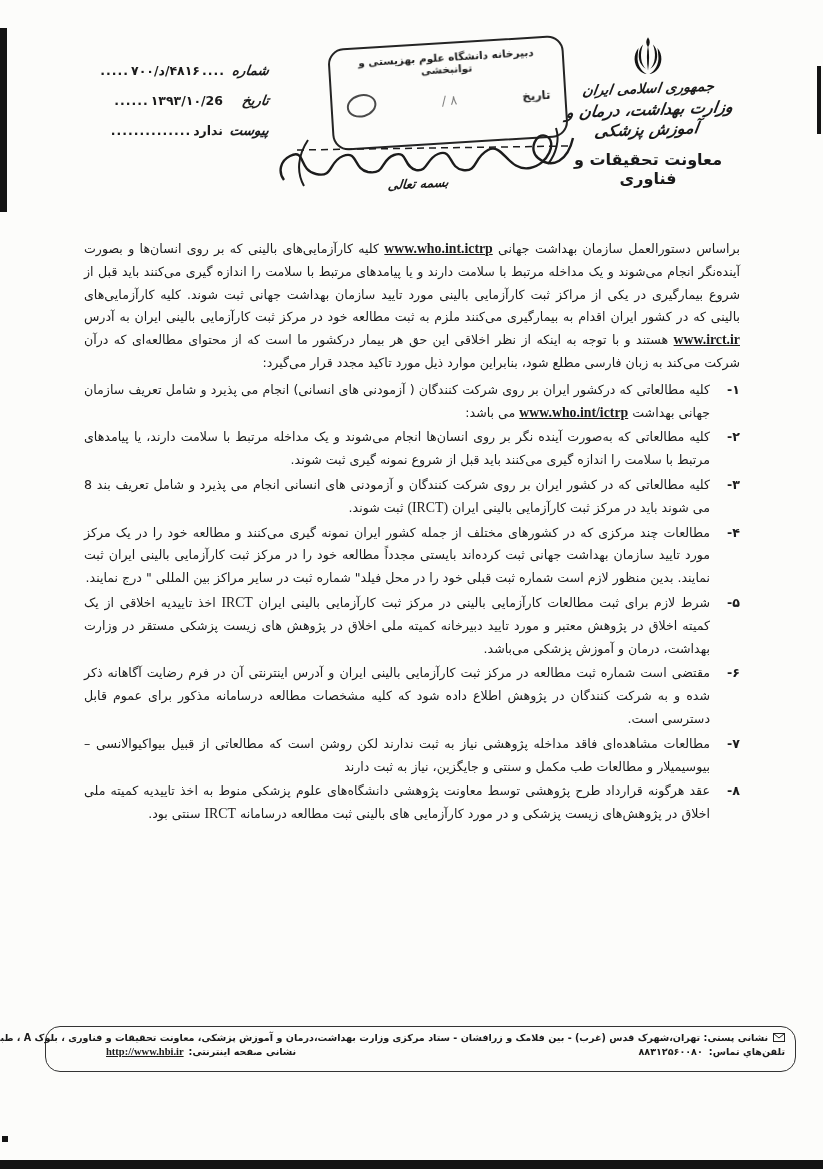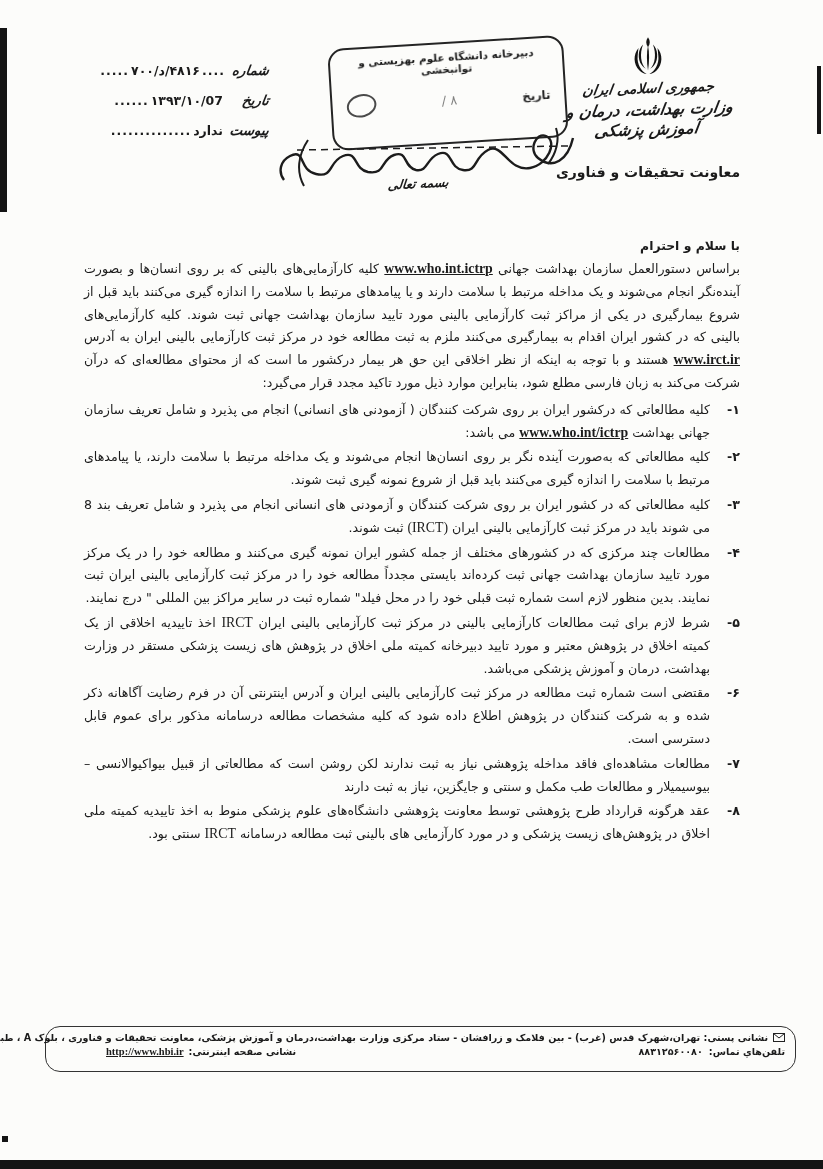--- a/index.html
+++ b/index.html
@@ -14,21 +14,21 @@
   .art-right{left:817px;top:66px;width:4px;height:68px;}
   .art-bottom{left:0;top:1160px;width:823px;height:9px;}
   .art-dot{left:2px;top:1136px;width:6px;height:6px;}
 
   
   .letterhead{position:absolute;top:36px;left:548px;width:200px;text-align:center;}
   .emblem{display:block;margin:0 auto 2px auto;}
   .script{font-style:italic;font-weight:bold;transform:skewX(-10deg) rotate(-2deg);display:inline-block;}
   .lh-country{font-size:14px;line-height:16px;}
   .lh-ministry{font-size:16px;line-height:20px;margin-top:4px;}
-  .lh-dept{font-size:14px;font-weight:bold;margin-top:24px;letter-spacing:.5px;}
+  .lh-dept{font-size:16px;font-weight:bold;margin-top:10px;letter-spacing:.5px;}
 
   
   .refblock{position:absolute;top:62px;left:24px;width:245px;font-size:12.5px;}
   .ref-row{display:flex;align-items:baseline;height:30px;white-space:nowrap;}
   .ref-label{font-weight:bold;font-style:italic;display:inline-block;transform:skewX(-8deg);
              font-size:13.5px;min-width:44px;}
   .ref-value{font-weight:bold;padding:0 2px;}
   .ltrnum{direction:ltr;unicode-bidi:bidi-override;}
   .dots{letter-spacing:1px;font-weight:bold;}
   .d4::before{content:"....";}
@@ -108,21 +108,21 @@
 
   <div class="refblock">
     <div class="ref-row">
       <span class="ref-label">شماره</span>
       <span class="dots d4"></span>
       <span class="ref-value ltrnum">۷۰۰/د/۴۸۱۶</span>
       <span class="dots d5"></span>
     </div>
     <div class="ref-row">
       <span class="ref-label">تاریخ</span>
-      <span class="ref-value ltrnum">۱۳۹۳/۱۰/07</span>
+      <span class="ref-value ltrnum">۱۳۹۳/۱۰/26</span>
       <span class="dots d6"></span>
     </div>
     <div class="ref-row">
       <span class="ref-label">پیوست</span>
       <span class="ref-value">ندارد</span>
       <span class="dots d14"></span>
     </div>
   </div>
 
   <div class="stamp">
@@ -135,21 +135,20 @@
   </div>
 
   <svg class="signature" width="320" height="72" viewBox="0 0 320 72" aria-hidden="true">
     <path d="M305,16 C300,38 285,48 270,36 C260,28 268,10 278,14 C290,19 280,43 262,46 C240,50 235,20 220,28 C205,36 210,50 195,48 C180,46 185,26 170,32 C158,37 160,50 148,48 C135,45 140,28 126,33 C112,38 118,53 100,50 C85,47 90,28 75,34 C60,40 66,56 48,52 C30,48 38,26 22,34 C12,39 10,50 16,58" stroke="#1c1c1c" stroke-width="2.4" fill="none"></path>
     <path d="M300,24 L28,28" stroke="#1c1c1c" stroke-width="1.5" fill="none" stroke-dasharray="7,5"></path>
     <path d="M288,6 C292,18 288,32 280,42 M40,18 C30,33 28,50 36,64" stroke="#1c1c1c" stroke-width="2" fill="none"></path>
   </svg>
   <div class="bismillah">بسمه تعالی</div>
 
   <div class="content">
-    <div class="salutation">با سلام و احترام</div>
     <div>
         <div class="para"><span>براساس دستورالعمل سازمان بهداشت جهانی </span><span class="link">www.who.int.ictrp</span><span> کلیه کارآزمایی‌های بالینی که بر روی انسان‌ها و بصورت آینده‌نگر انجام می‌شوند و یک مداخله مرتبط با سلامت دارند و یا پیامدهای مرتبط با سلامت را اندازه گیری می‌کنند باید قبل از شروع بیمارگیری در یکی از مراکز ثبت کارآزمایی بالینی مورد تایید سازمان بهداشت جهانی ثبت شوند. کلیه کارآزمایی‌های بالینی که در کشور ایران اقدام به بیمارگیری می‌کنند ملزم به ثبت مطالعه خود در مرکز ثبت کارآزمایی بالینی ایران به آدرس </span><span class="link">www.irct.ir</span><span> هستند و با توجه به اینکه از نظر اخلاقی این حق هر بیمار درکشور ما است که از محتوای مطالعه‌ای که درآن شرکت می‌کند به زبان فارسی مطلع شود، بنابراین موارد ذیل مورد تاکید مجدد قرار می‌گیرد:</span></div>
       </div>
     <div class="list">
         <div class="list-item">
           <span class="marker">۱-</span>
           <span class="item-text"><span>کلیه مطالعاتی که درکشور ایران بر روی شرکت کنندگان ( آزمودنی های انسانی) انجام می پذیرد و شامل تعریف سازمان جهانی بهداشت </span><span class="link">www.who.int/ictrp</span><span> می باشد:</span></span>
         </div>
         <div class="list-item">
           <span class="marker">۲-</span>

